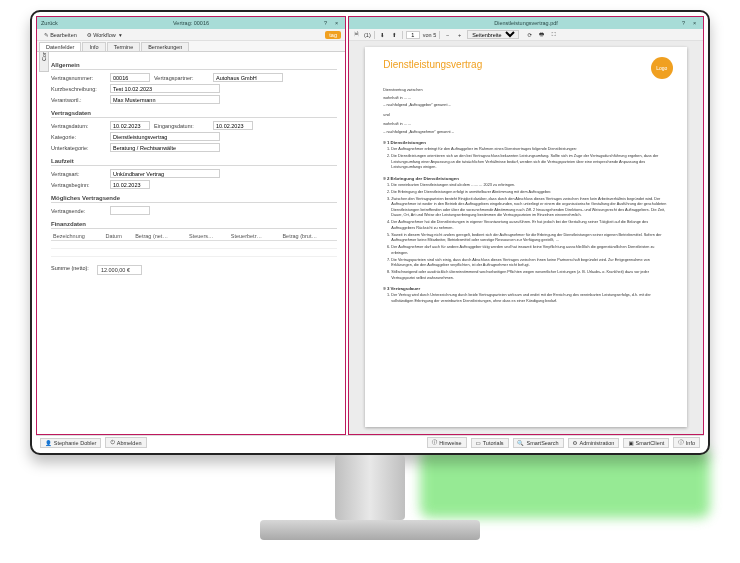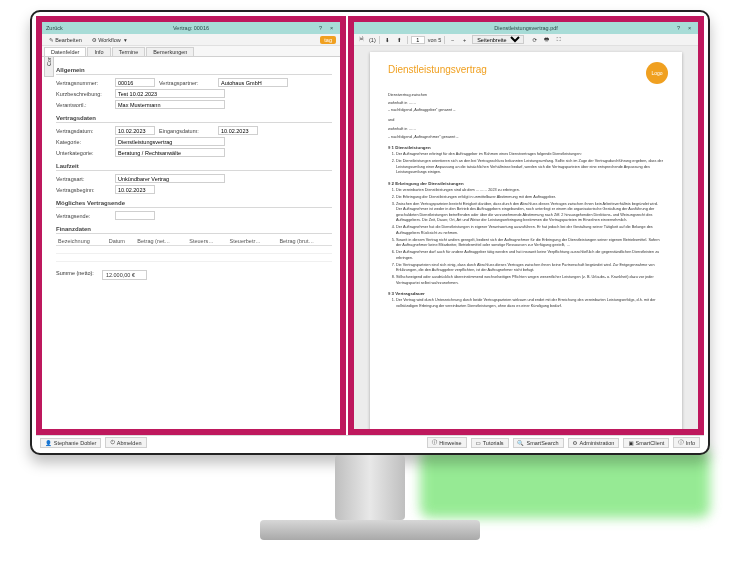--- a/index.html
+++ b/index.html
@@ -18,21 +18,21 @@
     background: #7de67a; filter: blur(6px); opacity: .8; border-radius: 10px;
   }
   .stand-neck { position: absolute; left: 335px; top: 455px; width: 70px; height: 65px;
     background: linear-gradient(90deg,#bfbfbf,#e8e8e8,#bfbfbf); border-radius: 4px; }
   .stand-base { position: absolute; left: 260px; top: 520px; width: 220px; height: 20px;
     background: linear-gradient(180deg,#d7d7d7,#a9a9a9); border-radius: 4px; }
 
   
   .screen { position: absolute; inset: 4px; display: flex; flex-direction: column; font-size: 5.5px; color: #333; }
   .panes { flex: 1; display: flex; gap: 2px; overflow: hidden; }
-  .pane { display: flex; flex-direction: column; background: #fff; border: 6px solid #be185d; }
+  .pane { display: flex; flex-direction: column; background: #fff; border: 1px solid #be185d; }
   .pane.left { flex: 0 0 310px; }
   .pane.right { flex: 1; }
 
   
   .titlebar {
     height: 12px; background: #a8dcd7; display: flex; align-items: center;
     padding: 0 4px; font-size: 5.5px; color: #2a4a48; justify-content: space-between;
   }
   .titlebar .center { position: absolute; left: 50%; transform: translateX(-50%); }
   .titlebar { position: relative; }

